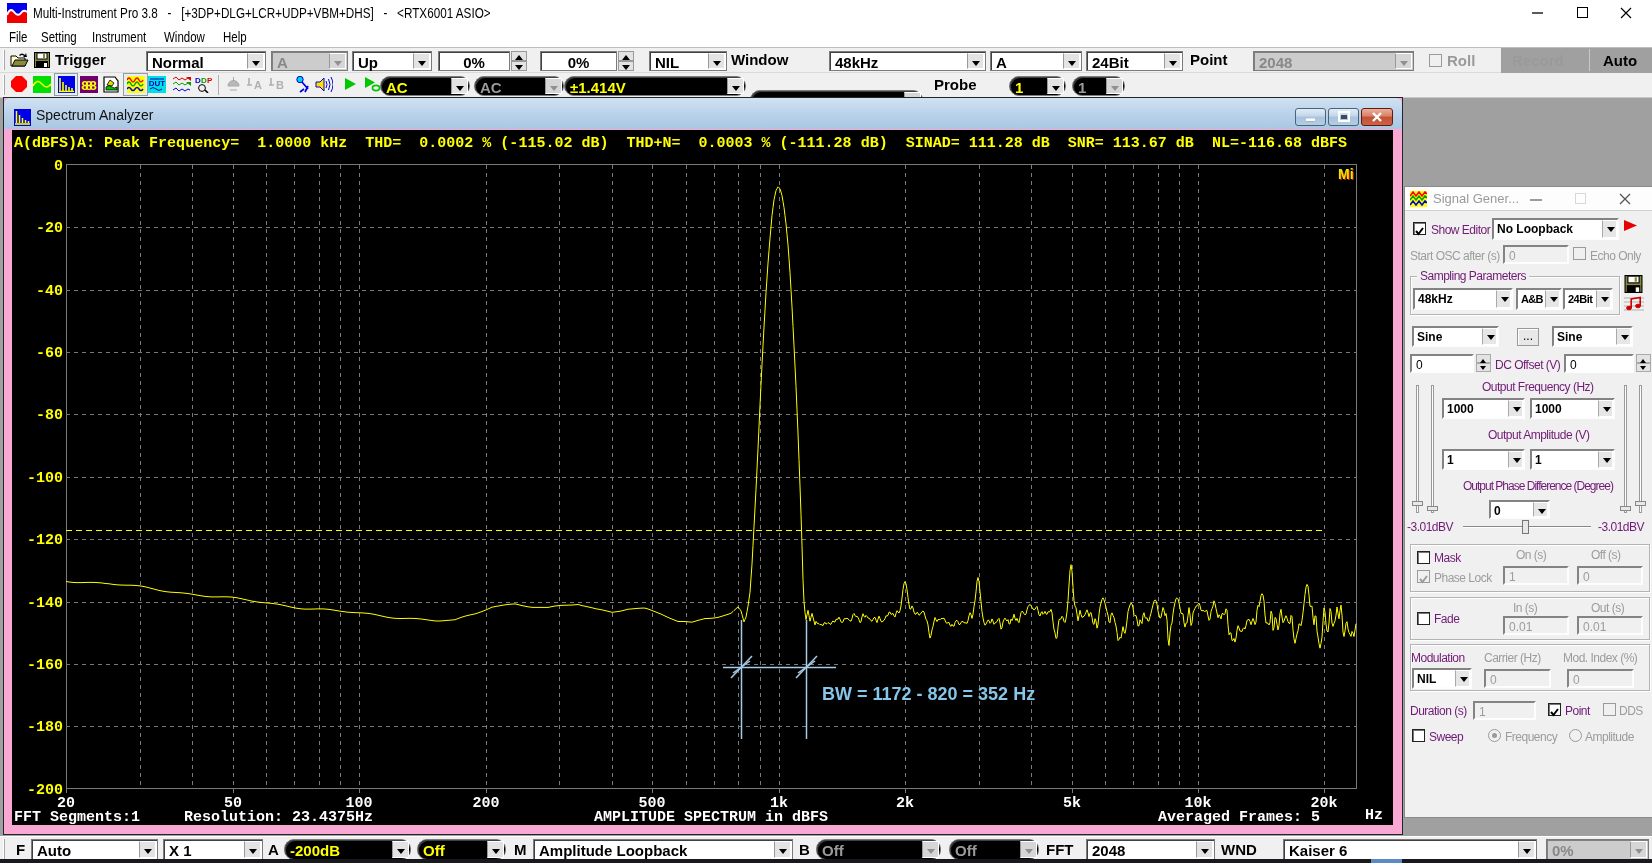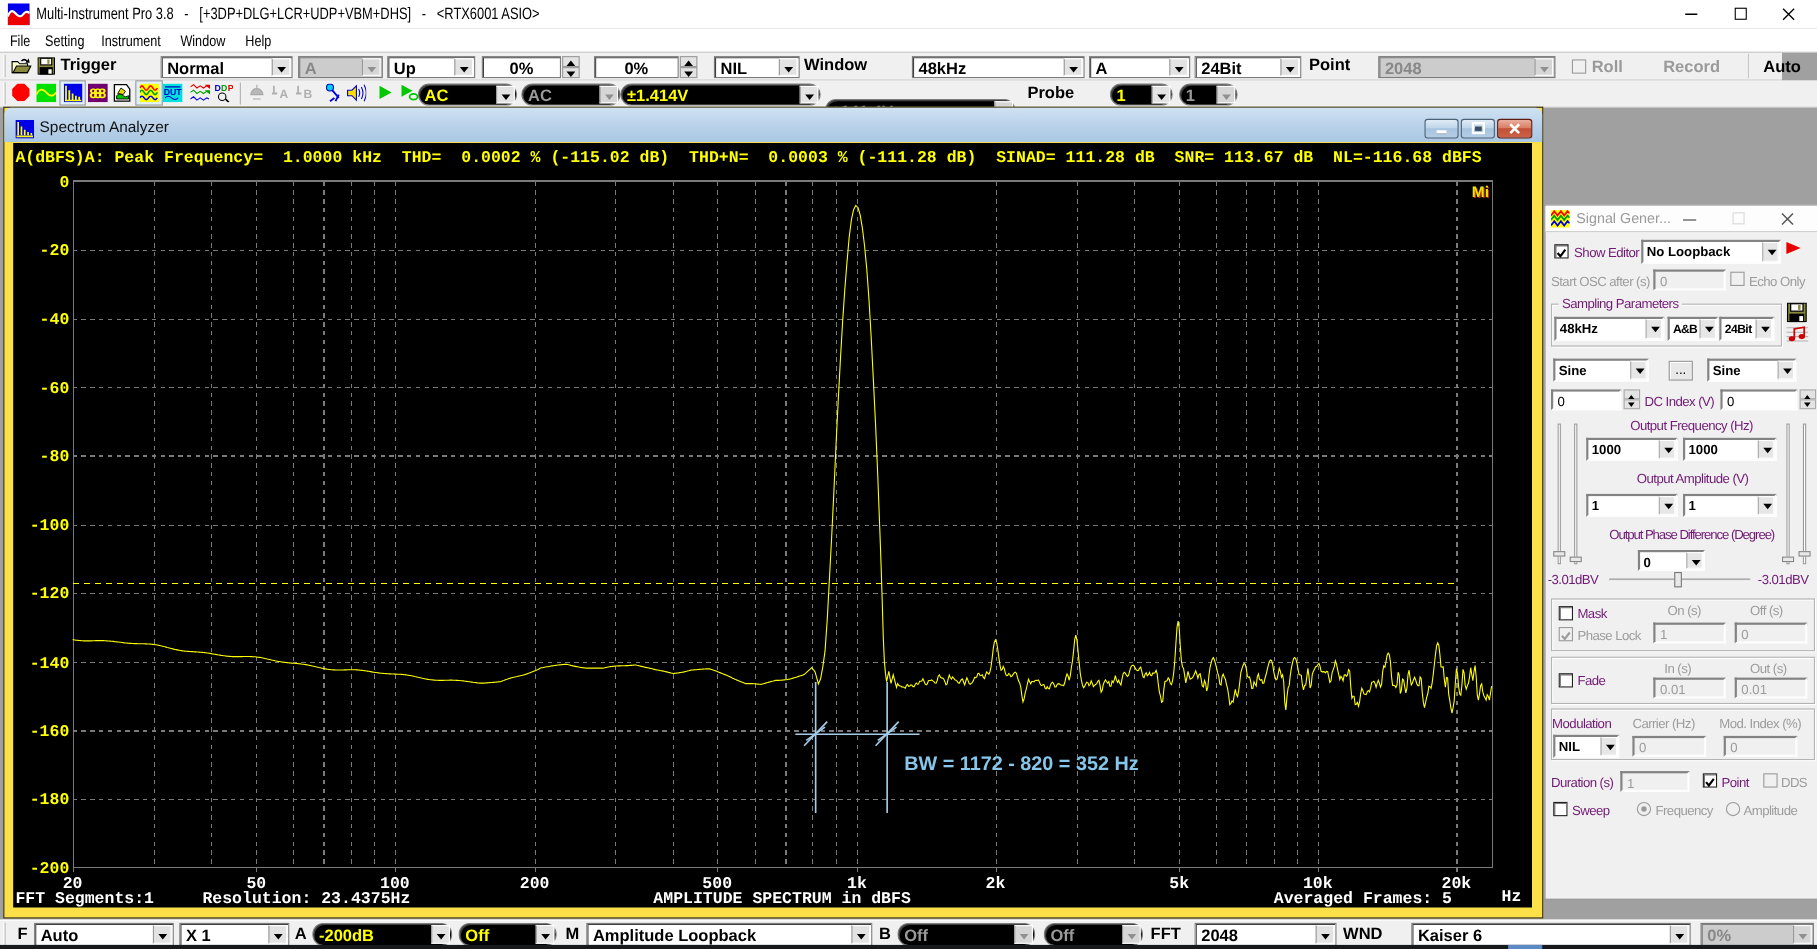--- a/index.html
+++ b/index.html
@@ -47,21 +47,21 @@
  </svg>
 </div>
 
 <div class="abs" style="left:0;top:26px;width:1652px;height:22px;background:#ffffff;border-bottom:1px solid #bdbdbd;">
 <span class="abs" style="left:9px;top:3px;font-size:14px;transform:scaleX(0.82);transform-origin:0 0;">File</span>
 <span class="abs" style="left:41px;top:3px;font-size:14px;transform:scaleX(0.82);transform-origin:0 0;">Setting</span>
 <span class="abs" style="left:92px;top:3px;font-size:14px;transform:scaleX(0.82);transform-origin:0 0;">Instrument</span>
 <span class="abs" style="left:164px;top:3px;font-size:14px;transform:scaleX(0.82);transform-origin:0 0;">Window</span>
 <span class="abs" style="left:223px;top:3px;font-size:14px;transform:scaleX(0.82);transform-origin:0 0;">Help</span>
 </div>
-<div class="abs" style="left:0;top:48px;width:1620px;height:25px;background:#f0f0f0;border-bottom:1px solid #d9d9d9;">
+<div class="abs" style="left:0;top:48px;width:1501px;height:25px;background:#f0f0f0;border-bottom:1px solid #d9d9d9;">
 <div class="abs" style="left:3px;top:2px;width:2px;height:20px;border-left:1px solid #fff;border-right:1px solid #a8a8a8;"></div>
 <svg class="abs" style="left:10px;top:4px" width="19" height="16" viewBox="0 0 19 16">
 <path d="M1 14 L1 4 L6 4 L8 6 L15 6 L15 14 Z" fill="#ffffcc" stroke="#000"></path>
 <path d="M2 14 L5 8 L18 8 L15 14 Z" fill="#8a8a3c" stroke="#000"></path>
 <path d="M9 3 q3 -3 6 0 l1 -2 l1 4 l-4 0 l1 -1 q-2 -2 -4 0 Z" fill="#000"></path>
     </svg>
 <svg class="abs" style="left:34px;top:4px" width="16" height="16" viewBox="0 0 16 16">
 <rect x="0.5" y="0.5" width="15" height="15" fill="#8a8a3c" stroke="#000"></rect>
 <rect x="3" y="1" width="10" height="6" fill="#fff" stroke="#000"></rect>
 <rect x="9" y="2" width="2" height="4" fill="#8a8a3c"></rect>
@@ -226,21 +226,21 @@
 <div class="combo blk" style="left:1009px;top:3px;width:57px;height:20px;">
       <span class="tx" style="">1</span>
       <span class="ar"></span>
     </div>
 <div class="combo blk gr2" style="left:1072px;top:3px;width:53px;height:20px;">
       <span class="tx" style="">1</span>
       <span class="ar"></span>
     </div>
 </div>
 <div class="abs" style="left:0;top:98px;width:1652px;height:763px;background:#a0a0a0;"></div>
-<div class="abs" style="left:3px;top:97px;width:1400px;height:738px;background:#fde047;border:1px solid #23262a;">
+<div class="abs" style="left:3px;top:97px;width:1400px;height:738px;background:#f9a8d4;border:1px solid #23262a;">
 <div class="abs" style="left:0;top:0;width:1398px;height:31px;background:linear-gradient(#d0e2f2,#bad2ea 50%,#a9c7e3);border-radius:6px 6px 0 0;"></div>
 <svg class="abs" style="left:10px;top:11px" width="17" height="17" viewBox="0 0 17 17">
       <rect width="17" height="17" fill="#0000e8"></rect>
       <g stroke="#ffff00" stroke-width="1.5">
         <path d="M2.5 2 V14 M5.5 6 V14 M8.5 9 V14 M11.5 11 V14 M14.5 12 V14"></path>
       </g>
       <path d="M1 15 H16" stroke="#ffff00" stroke-width="1.6"></path>
     </svg>
 <span class="abs" style="left:32px;top:9px;font-size:14px;color:#111;">Spectrum Analyzer</span>
 <div class="abs" style="left:1291px;top:10px;width:31px;height:18px;border:1px solid #4e6276;border-radius:3px;background:linear-gradient(#e0ecf7,#c0d6ea 45%,#a7c3de 50%,#b4cde5);"><svg width="29" height="16">
@@ -432,21 +432,21 @@
     </div>
 <div class="sginp w" style="left:5px;top:167px;width:64px;height:19px;">
       <span class="tx">0</span>
     </div>
 <div class="abs" style="left:71px;top:167px;width:15px;height:9px;background:#e3e3e3;border:1px solid #aaa;">
       <span class="abs" style="left:3px;top:1px;border:3px solid transparent;border-bottom:4px solid #000;"></span>
     </div>
     <div class="abs" style="left:71px;top:176px;width:15px;height:9px;background:#e3e3e3;border:1px solid #aaa;">
       <span class="abs" style="left:3px;top:2px;border:3px solid transparent;border-top:4px solid #000;"></span>
     </div>
-<span class="sg" style="left:90px;top:171px;">DC Index (V)</span>
+<span class="sg" style="left:90px;top:171px;">DC Offset (V)</span>
 <div class="sginp w" style="left:159px;top:167px;width:70px;height:19px;">
       <span class="tx">0</span>
     </div>
 <div class="abs" style="left:231px;top:167px;width:15px;height:9px;background:#e3e3e3;border:1px solid #aaa;">
       <span class="abs" style="left:3px;top:1px;border:3px solid transparent;border-bottom:4px solid #000;"></span>
     </div>
     <div class="abs" style="left:231px;top:176px;width:15px;height:9px;background:#e3e3e3;border:1px solid #aaa;">
       <span class="abs" style="left:3px;top:2px;border:3px solid transparent;border-top:4px solid #000;"></span>
     </div>
 <span class="sg" style="left:77px;top:193px;">Output Frequency (Hz)</span>

